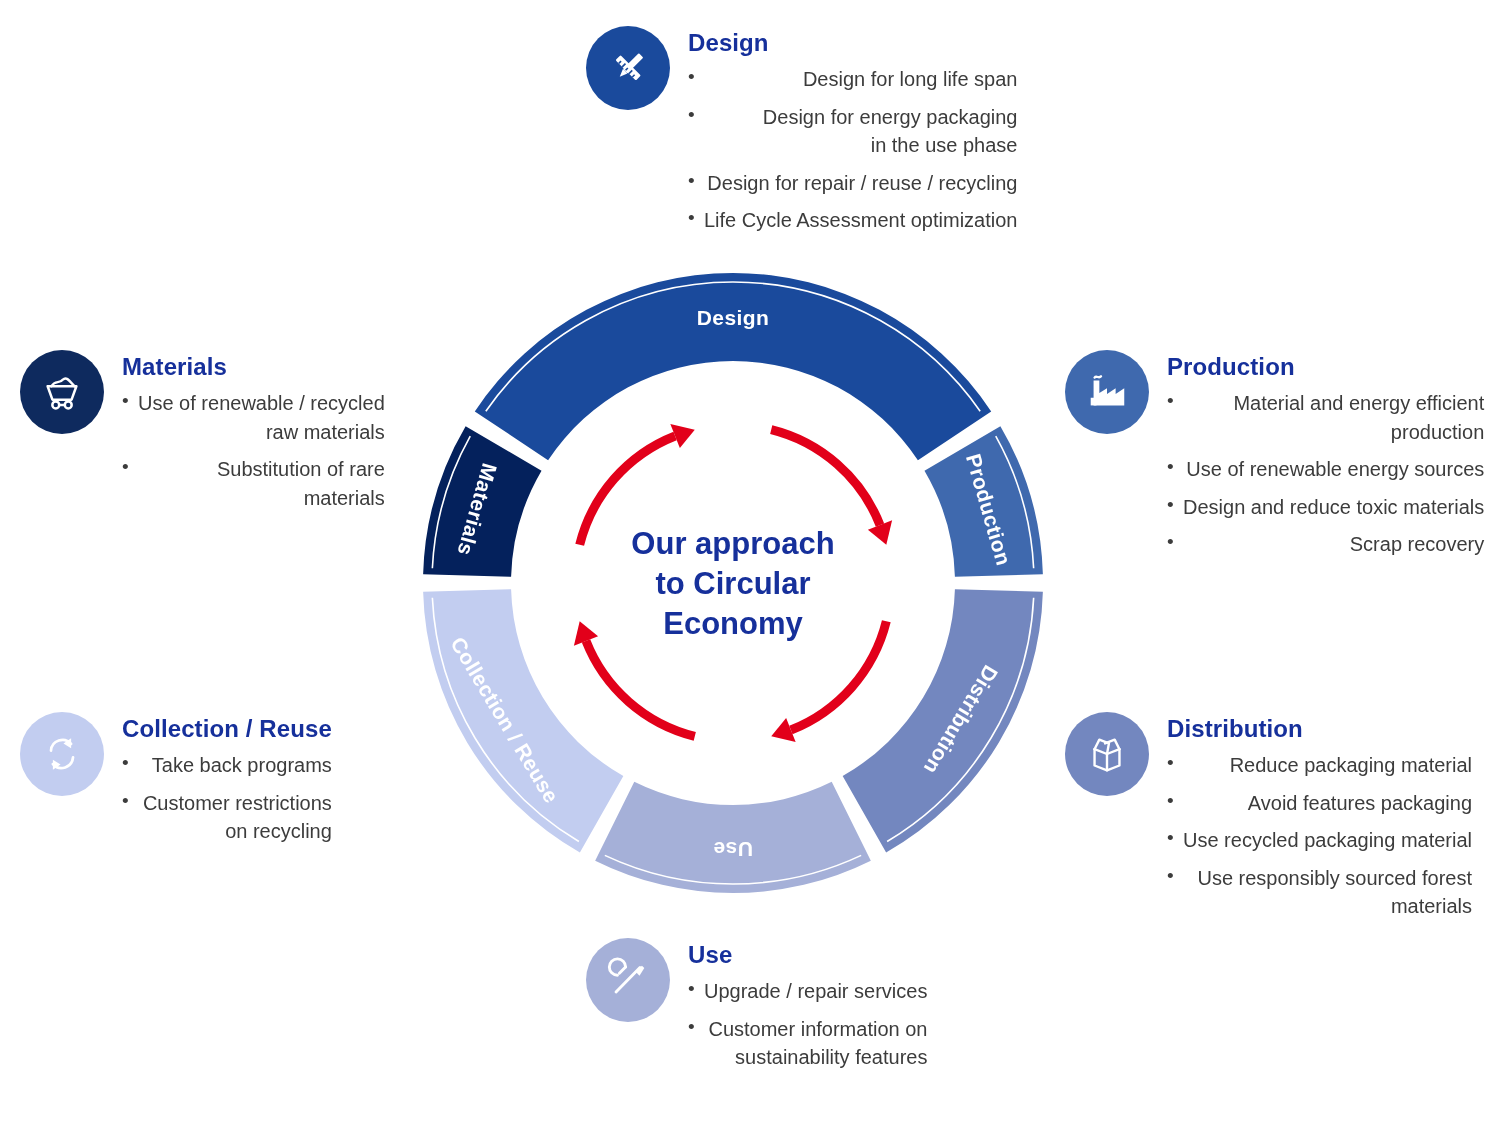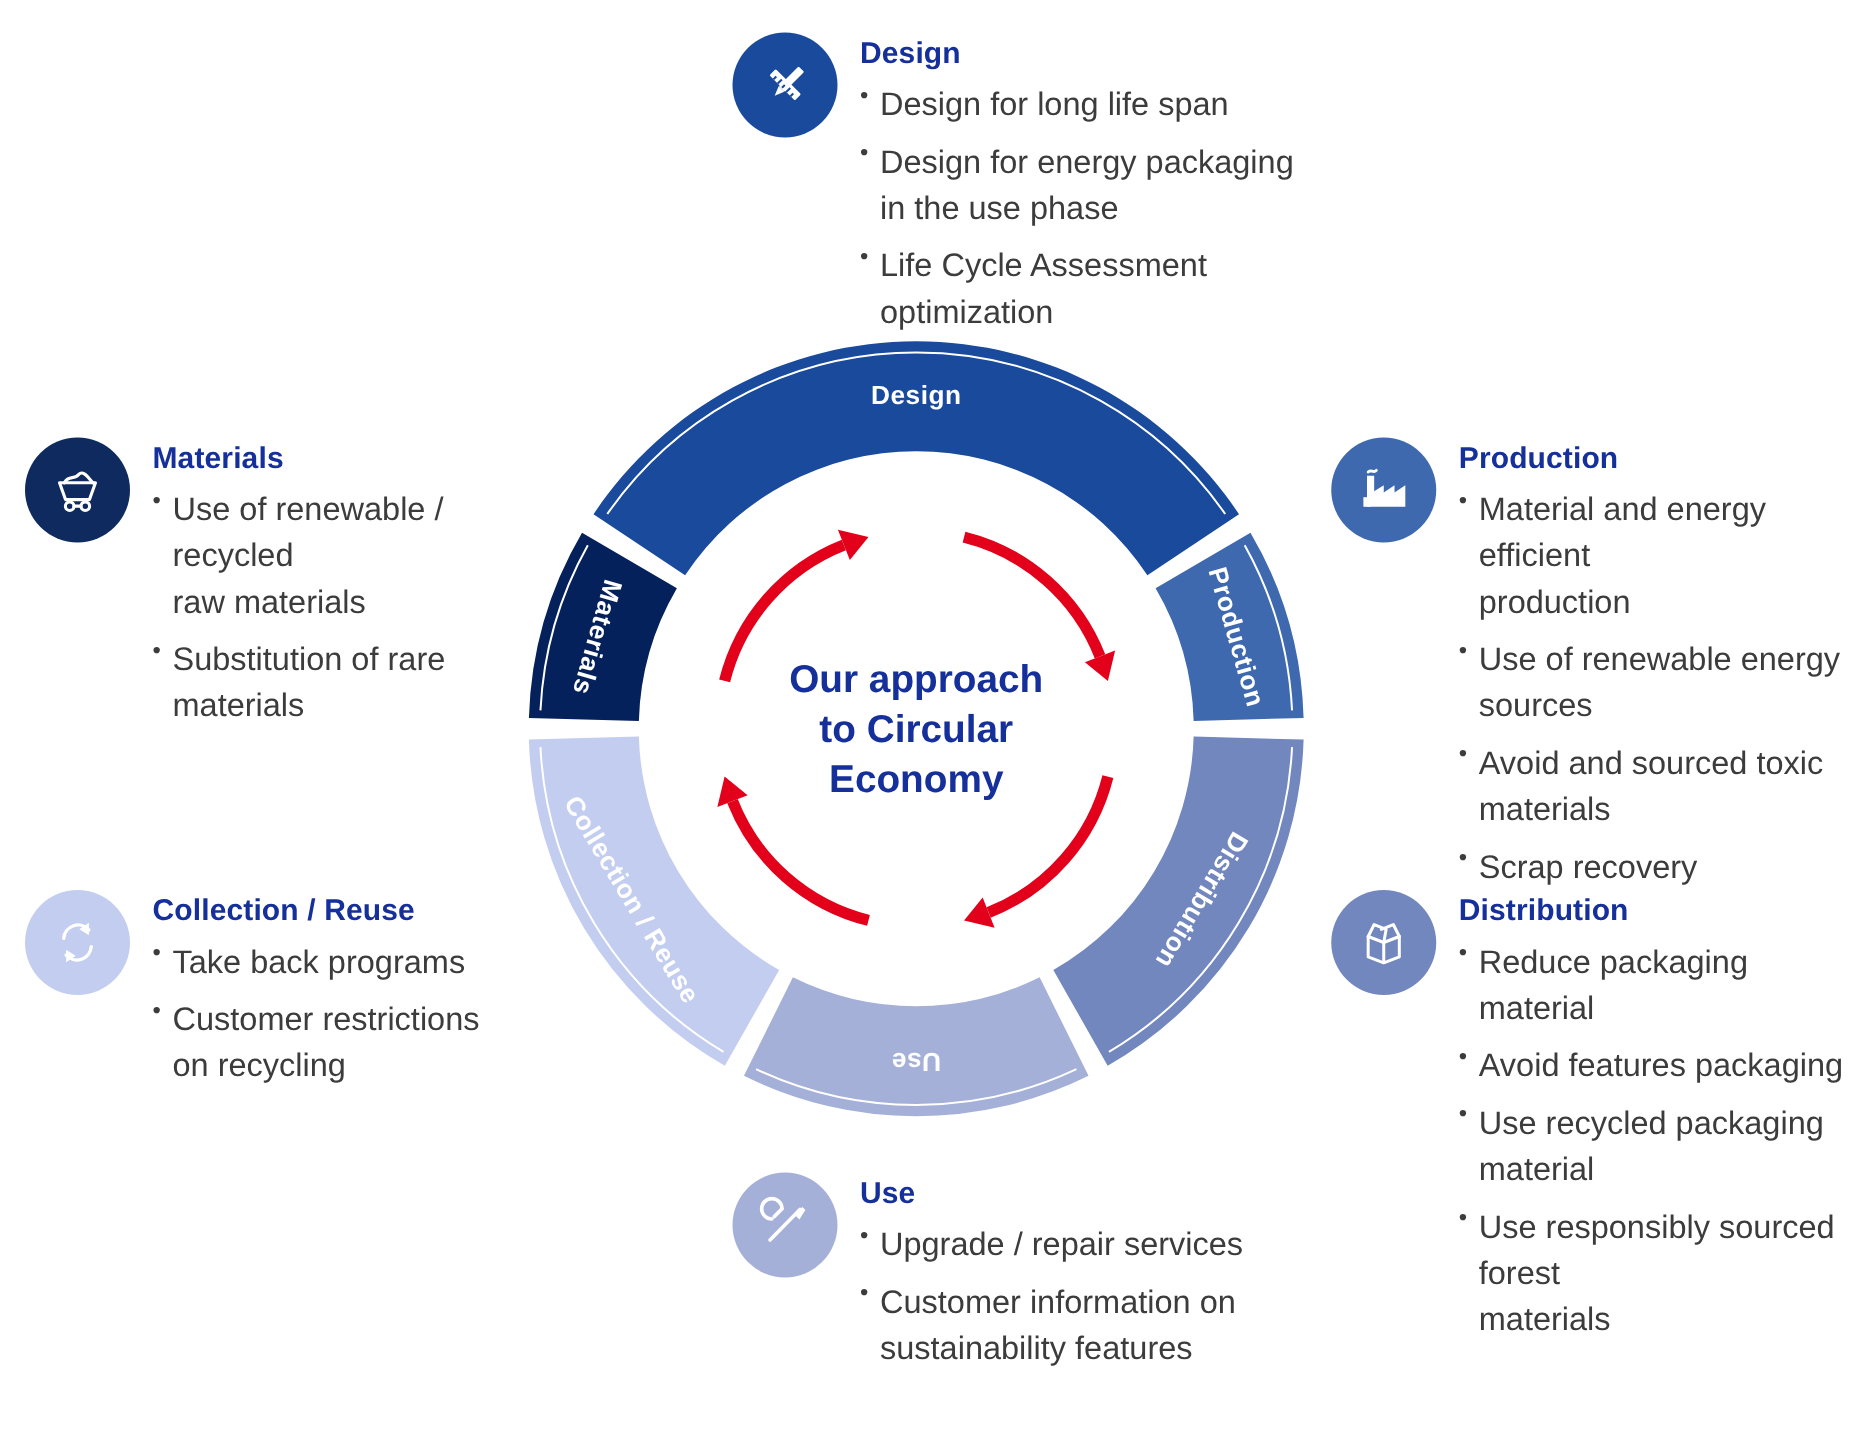--- a/index.html
+++ b/index.html
@@ -15,21 +15,21 @@
   }
   .ico svg{display:block;}
   .txtcol{padding-top:4px;}
   .c-title{
     font-size:24px;font-weight:bold;color:#16309b;margin:0 0 9px 0;
     letter-spacing:.1px;line-height:1.1;
   }
   .blist{list-style:none;margin:0;padding:0;}
   .blist li{
     position:relative;padding-left:16px;margin-bottom:9px;
-    font-size:26px;line-height:1.42;color:#3c3c3c;white-space:pre-line;
+    font-size:20px;line-height:1.42;color:#3c3c3c;white-space:pre-line;text-align:right;
   }
   .blist li:before{
     content:"•";position:absolute;left:0;top:-1px;color:#3c3c3c;font-size:19px;
   }
   
   #cb-design      {left:586px; top:26px;  width:480px;}
   #cb-materials   {left:20px;  top:350px; width:400px;}
   #cb-production  {left:1065px;top:350px; width:430px;}
   #cb-distribution{left:1065px;top:712px; width:430px;}
   #cb-use         {left:586px; top:938px; width:430px;}
@@ -115,20 +115,21 @@
         </g>
       </g>
     </svg>
   </div>
   <div class="txtcol">
     <div class="c-title">Design</div>
     <ul class="blist">
         <li>Design for long life span</li>
         <li>Design for energy packaging
 in the use phase</li>
+        <li>Design for repair / reuse / recycling</li>
         <li>Life Cycle Assessment optimization</li>
       </ul>
   </div>
 </div>
 
 <div class="callout" id="cb-materials">
   <div class="ico" style="background: rgb(14, 42, 94);">
     <svg width="46" height="46" viewBox="0 0 48 48">
       <g fill="none" stroke="#ffffff" stroke-width="2.6" stroke-linejoin="round" stroke-linecap="round">
         <path d="M9 18 L39 18 L34 32 L14 32 Z"></path>
@@ -161,21 +162,21 @@
       </g>
       <rect x="7" y="30" width="6" height="8" fill="#ffffff"></rect>
     </svg>
   </div>
   <div class="txtcol">
     <div class="c-title">Production</div>
     <ul class="blist">
         <li>Material and energy efficient
 production</li>
         <li>Use of renewable energy sources</li>
-        <li>Avoid and sourced toxic materials</li>
+        <li>Design and reduce toxic materials</li>
         <li>Scrap recovery</li>
       </ul>
   </div>
 </div>
 
 <div class="callout" id="cb-distribution">
   <div class="ico" style="background: rgb(115, 135, 191);">
     <svg width="46" height="46" viewBox="0 0 48 48">
       <g fill="none" stroke="#ffffff" stroke-width="2.5" stroke-linejoin="round" stroke-linecap="round">
         <path d="M11 19 L24 24 L37 19"></path>

